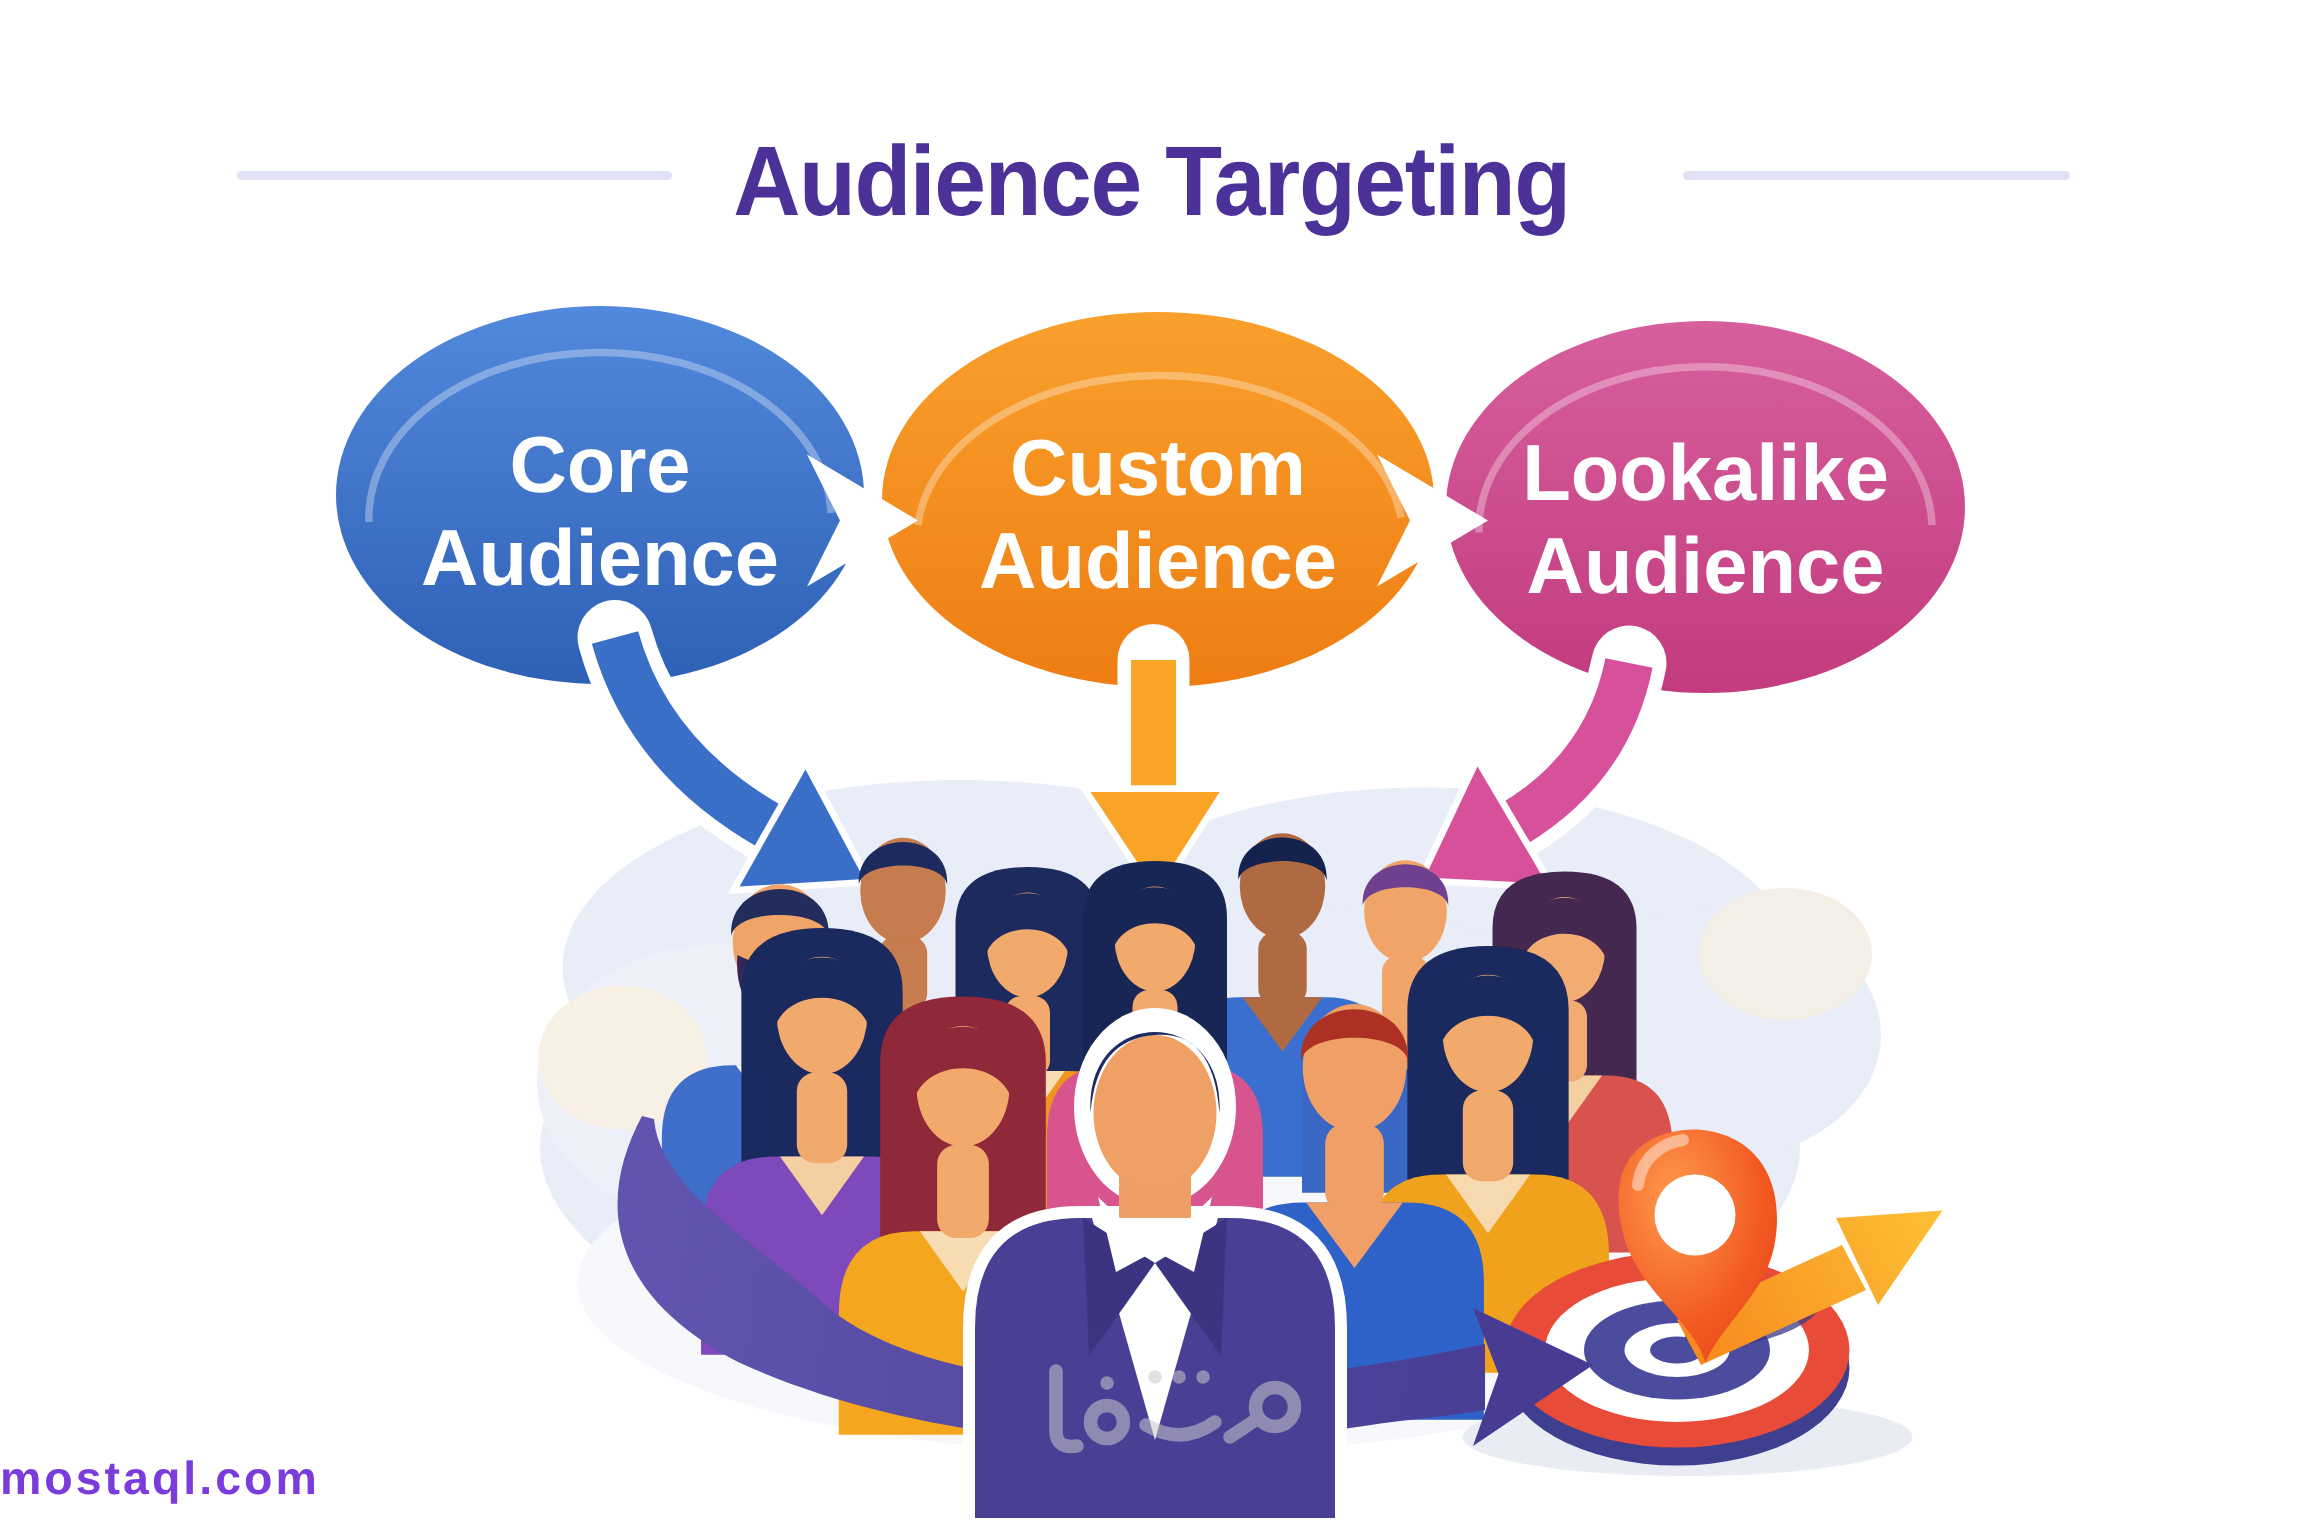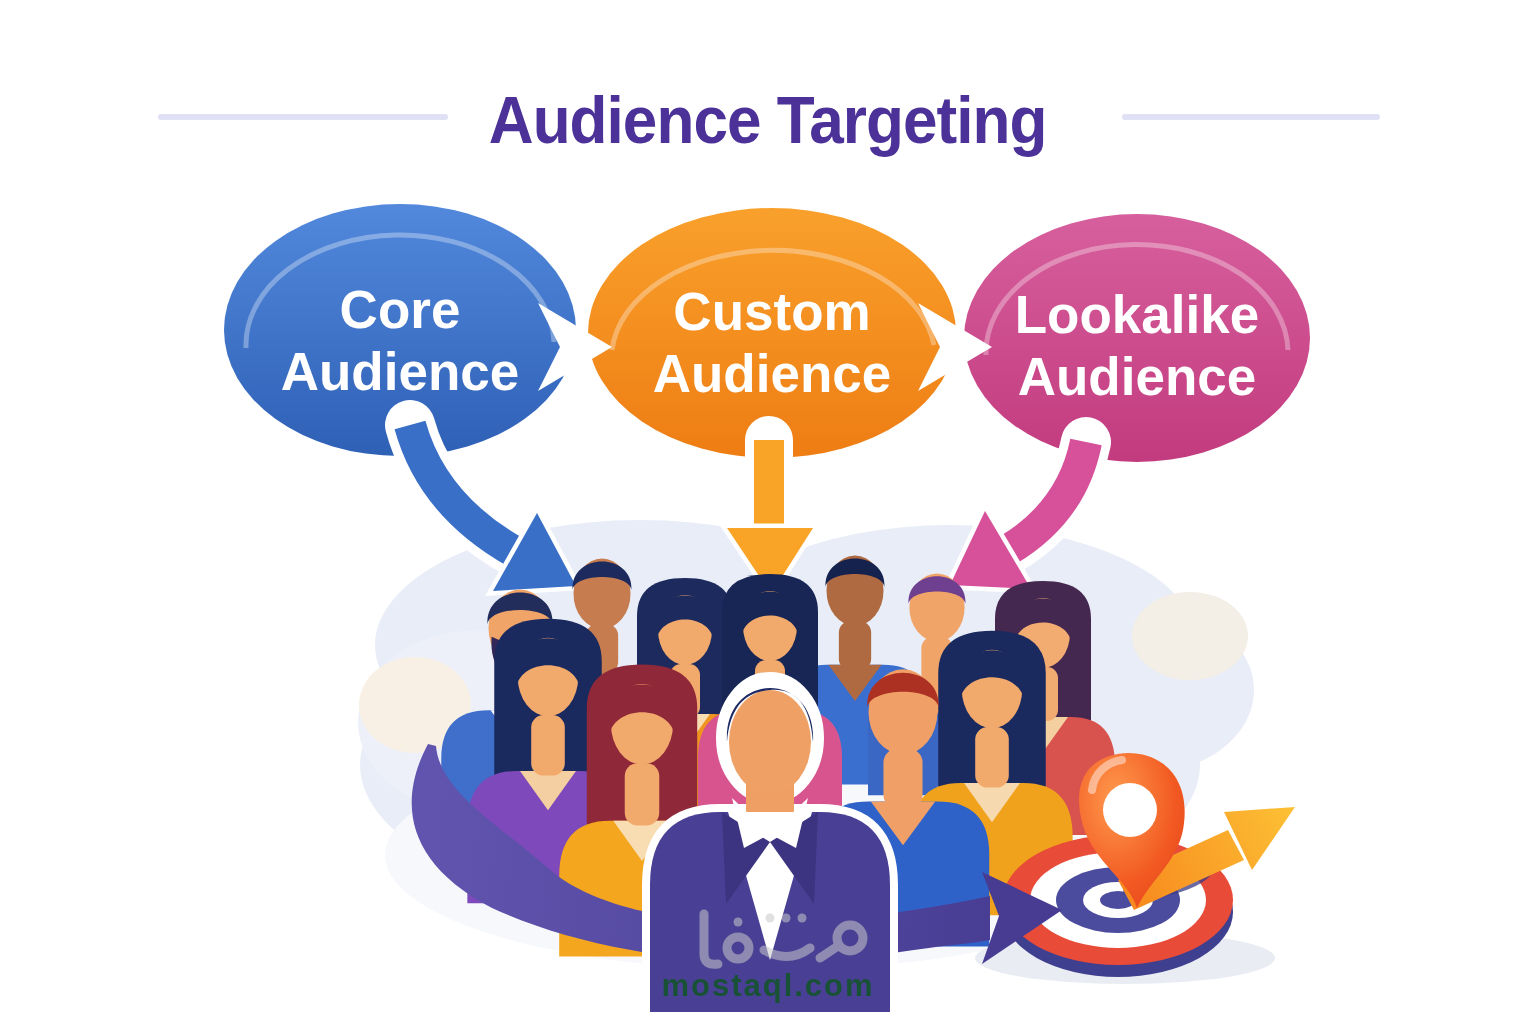--- a/index.html
+++ b/index.html
@@ -6,22 +6,22 @@
   #canvas{position:relative;width:1536px;height:1024px;background:#ffffff;overflow:hidden;
           font-family:"Liberation Sans",sans-serif;}
   #title{position:absolute;top:82px;left:0;width:100%;text-align:center;
          font-size:66px;font-weight:700;letter-spacing:-1px;color:#4c3199;}
   #title span{display:inline-block;transform:scaleX(.94);}
   .deco-line{position:absolute;top:114px;height:6px;border-radius:3px;background:#e0e1f4;}
   #deco-left{left:158px;width:290px;}
   #deco-right{left:1122px;width:258px;}
   #scene{position:absolute;left:0;top:0;}
   #watermark{position:absolute;left:0;top:904px;width:100%;text-align:center;pointer-events:none;}
-  #wm-domain{position:absolute;top:64px;left:0;width:100%;text-align:center;
-             font-size:31px;font-weight:700;letter-spacing:2px;color:#14532d;opacity:.9;}
+  #wm-domain{position:absolute;top:64px;left:0;width:100%;text-align:left;
+             font-size:31px;font-weight:700;letter-spacing:2px;color:#6d28d9;opacity:.9;}
   svg text{font-family:"Liberation Sans",sans-serif;}
   .bubble-label{fill:#ffffff;font-weight:700;font-size:53px;text-anchor:middle;}
 </style>
 </head>
 <body>
 
 <div id="canvas">
 
   <div id="deco-left" class="deco-line"></div>
   <div id="deco-right" class="deco-line"></div>

